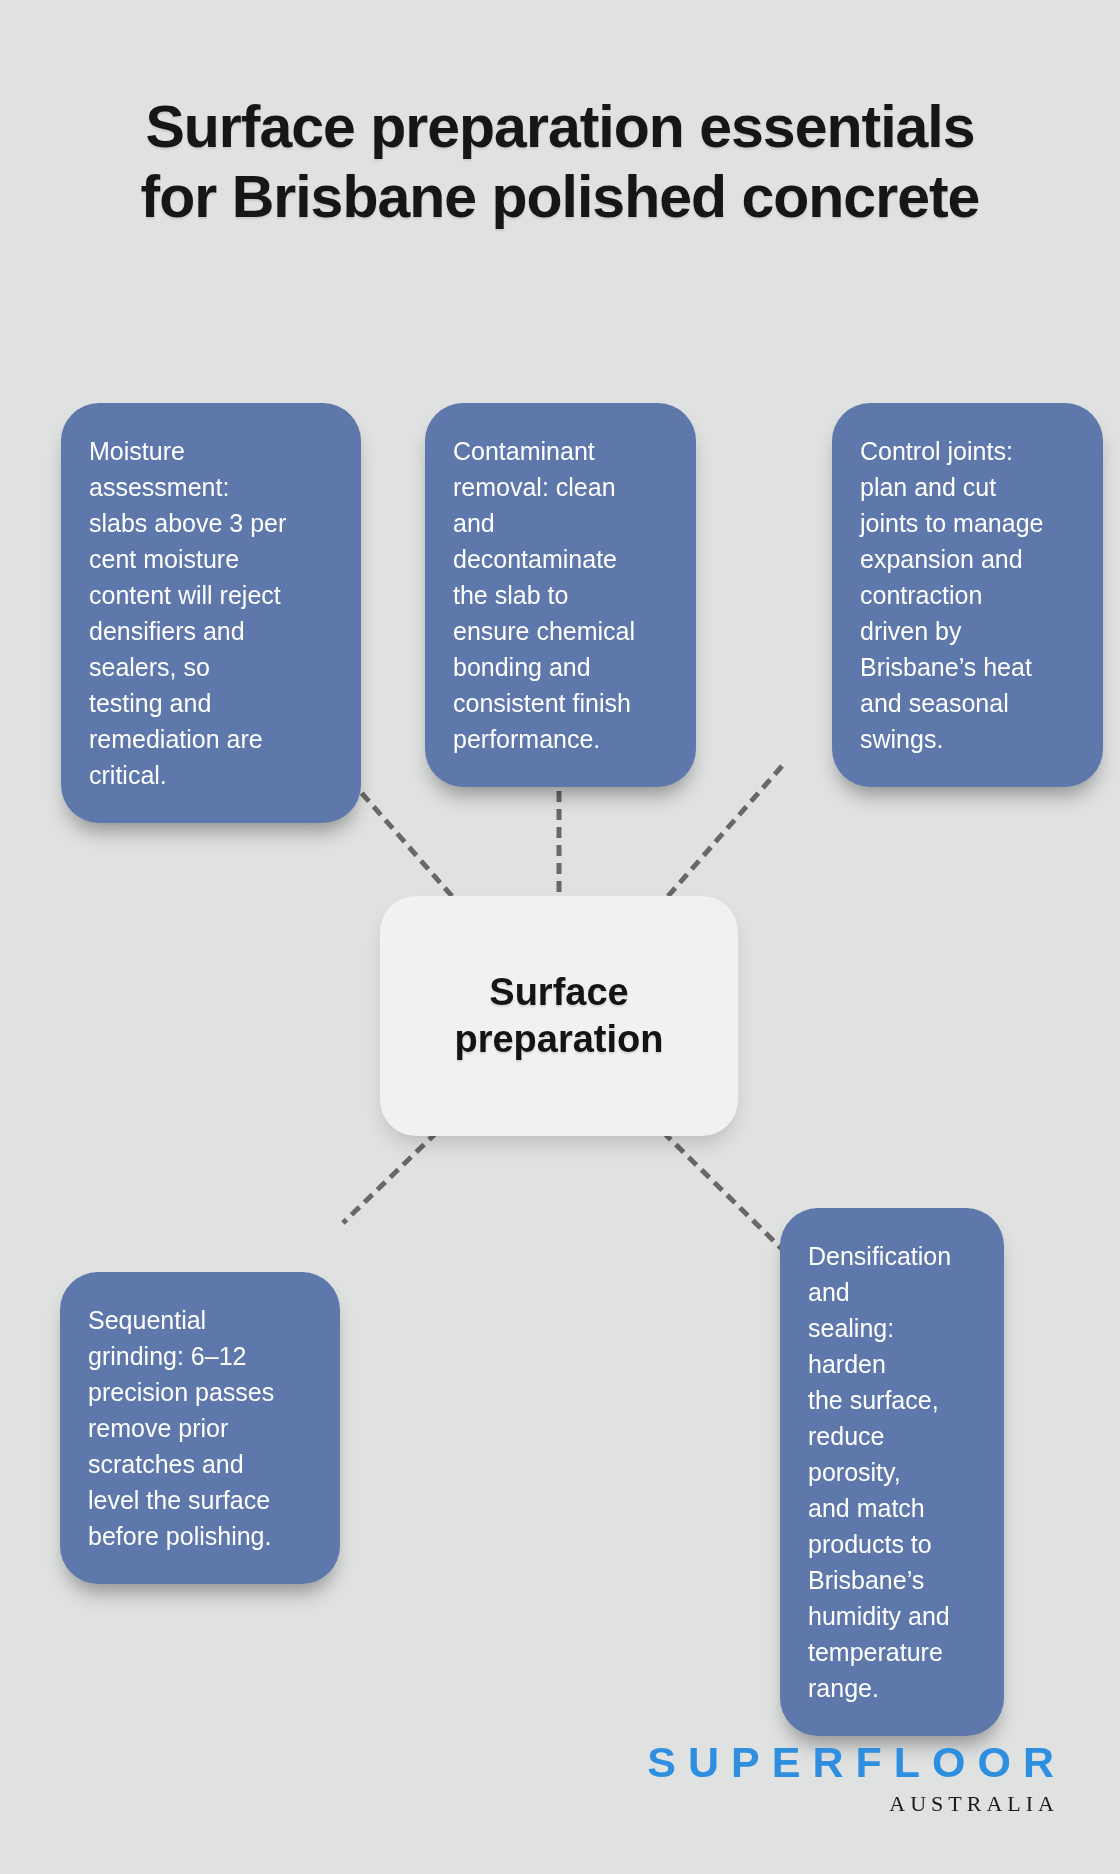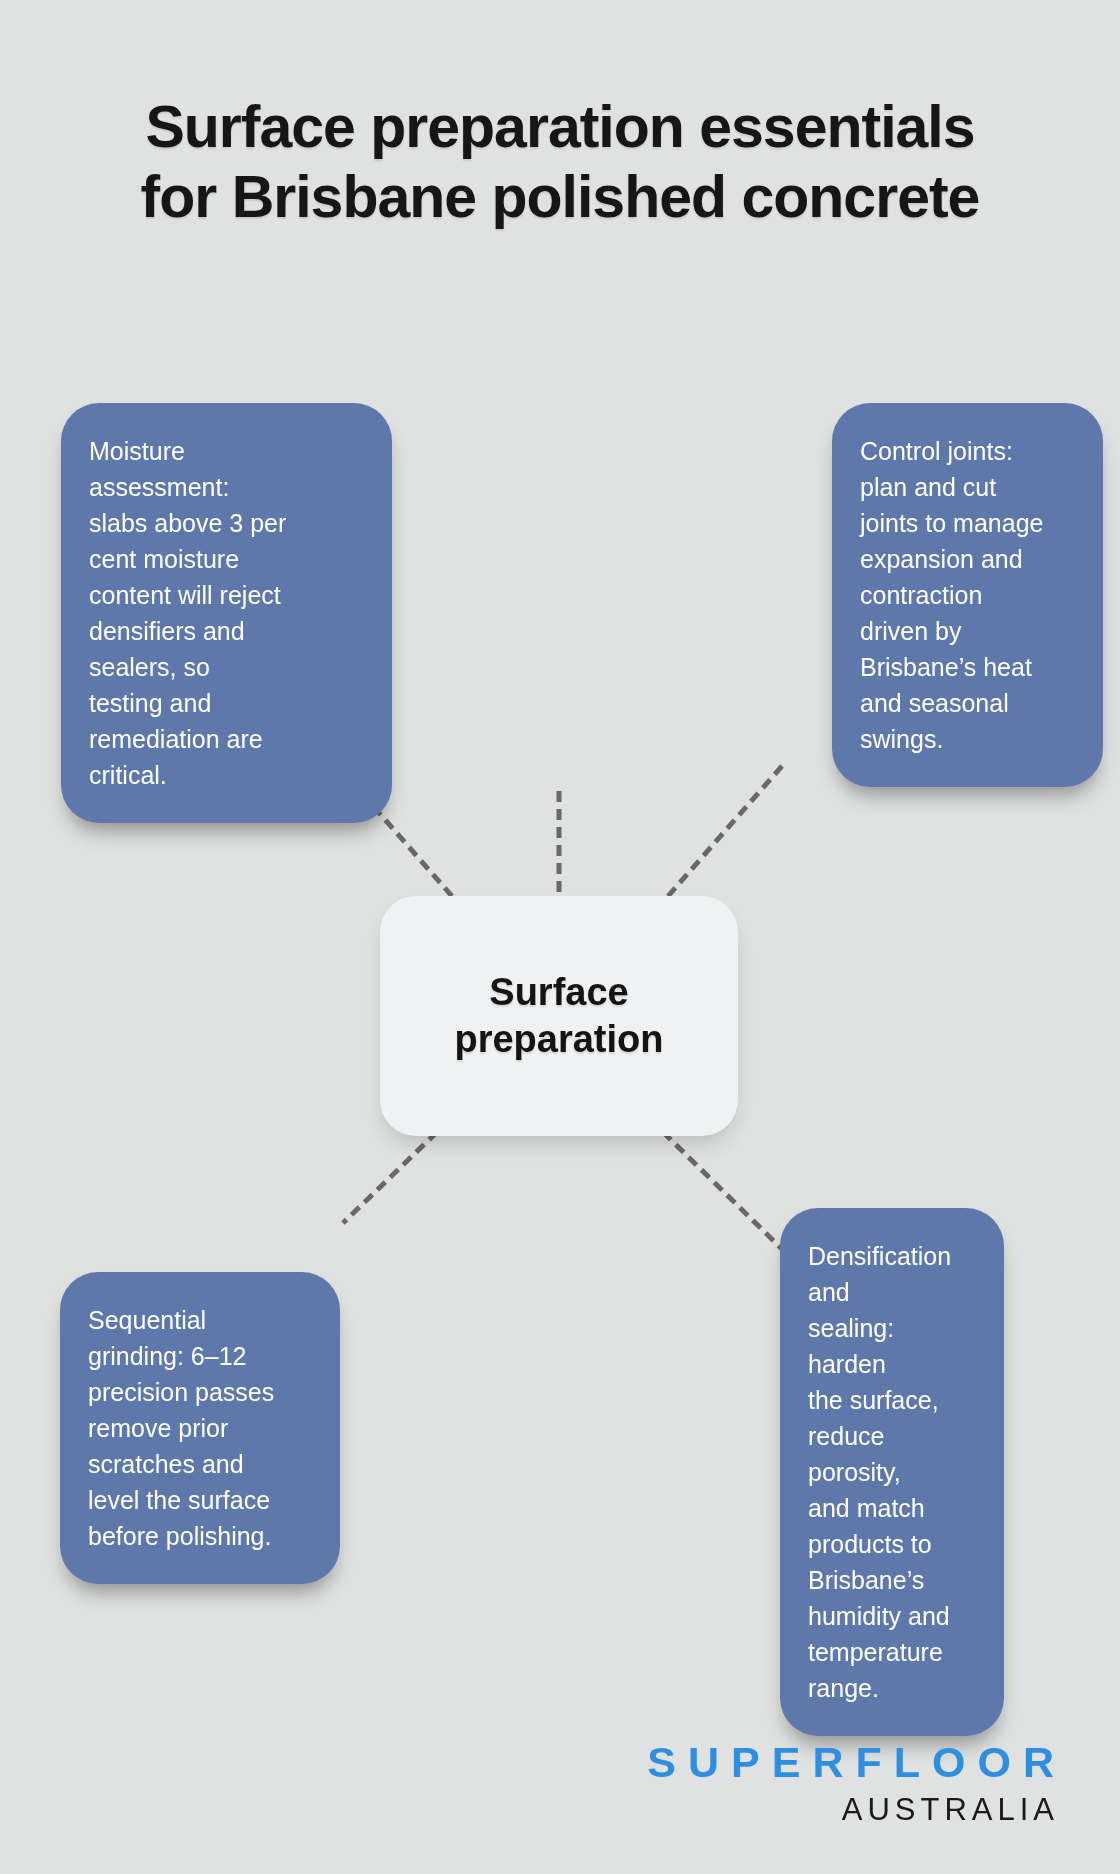--- a/index.html
+++ b/index.html
@@ -55,21 +55,21 @@
     position: absolute;
     background: var(--node-fill, #5e78ab);
     color: var(--node-text, #ffffff);
     border-radius: 38px;
     padding: 30px 28px;
     font-size: 25px;
     line-height: 36px;
     white-space: pre-line;
     box-shadow: 0 14px 20px -6px rgba(0,0,0,0.35);
   }
-  .node-1 { left: 61px;  top: 403px;  width: 331px; }
+  .node-1 { left: 61px;  top: 403px;  width: 300px; }
   .node-2 { left: 425px; top: 403px;  width: 271px; }
   .node-3 { left: 786px; top: 403px;  width: 271px; margin-left: 46px; }
   .node-4 { left: 60px;  top: 1272px; width: 280px; }
   .node-5 { left: 780px; top: 1208px; width: 224px; }
   .center-node {
     position: absolute;
     left: 380px;
     top: 896px;
     width: 358px;
     height: 240px;
@@ -96,27 +96,28 @@
   .logo-brand {
     font-size: 43px;
     line-height: 44px;
     font-weight: 700;
     letter-spacing: 12px;
     margin-right: -12px;
     color: var(--brand-blue, #2e8fe0);
     text-align: right;
   }
   .logo-region {
-    font-size: 31px;
+    font-size: 22px;
     line-height: 26px;
     font-weight: 400;
     letter-spacing: 5px;
     margin-right: -5px;
-    margin-top: 13px;
+    margin-top: 7px;
     color: var(--brand-dark, #1a1a1a);
+    font-family: Liberation Serif, serif;
   }
 </style>
 </head>
 <body>
 
 <div class="canvas">
 
   <h1 class="title">Surface preparation essentials
 for Brisbane polished concrete</h1>
 
@@ -131,20 +132,29 @@
   <div class="node node-1">Moisture
 assessment:
 slabs above 3 per
 cent moisture
 content will reject
 densifiers and
 sealers, so
 testing and
 remediation are
 critical.</div>
+  <div class="node node-2">Contaminant
+removal: clean
+and
+decontaminate
+the slab to
+ensure chemical
+bonding and
+consistent finish
+performance.</div>
   <div class="node node-3">Control joints:
 plan and cut
 joints to manage
 expansion and
 contraction
 driven by
 Brisbane’s heat
 and seasonal
 swings.</div>
   <div class="node node-4">Sequential

